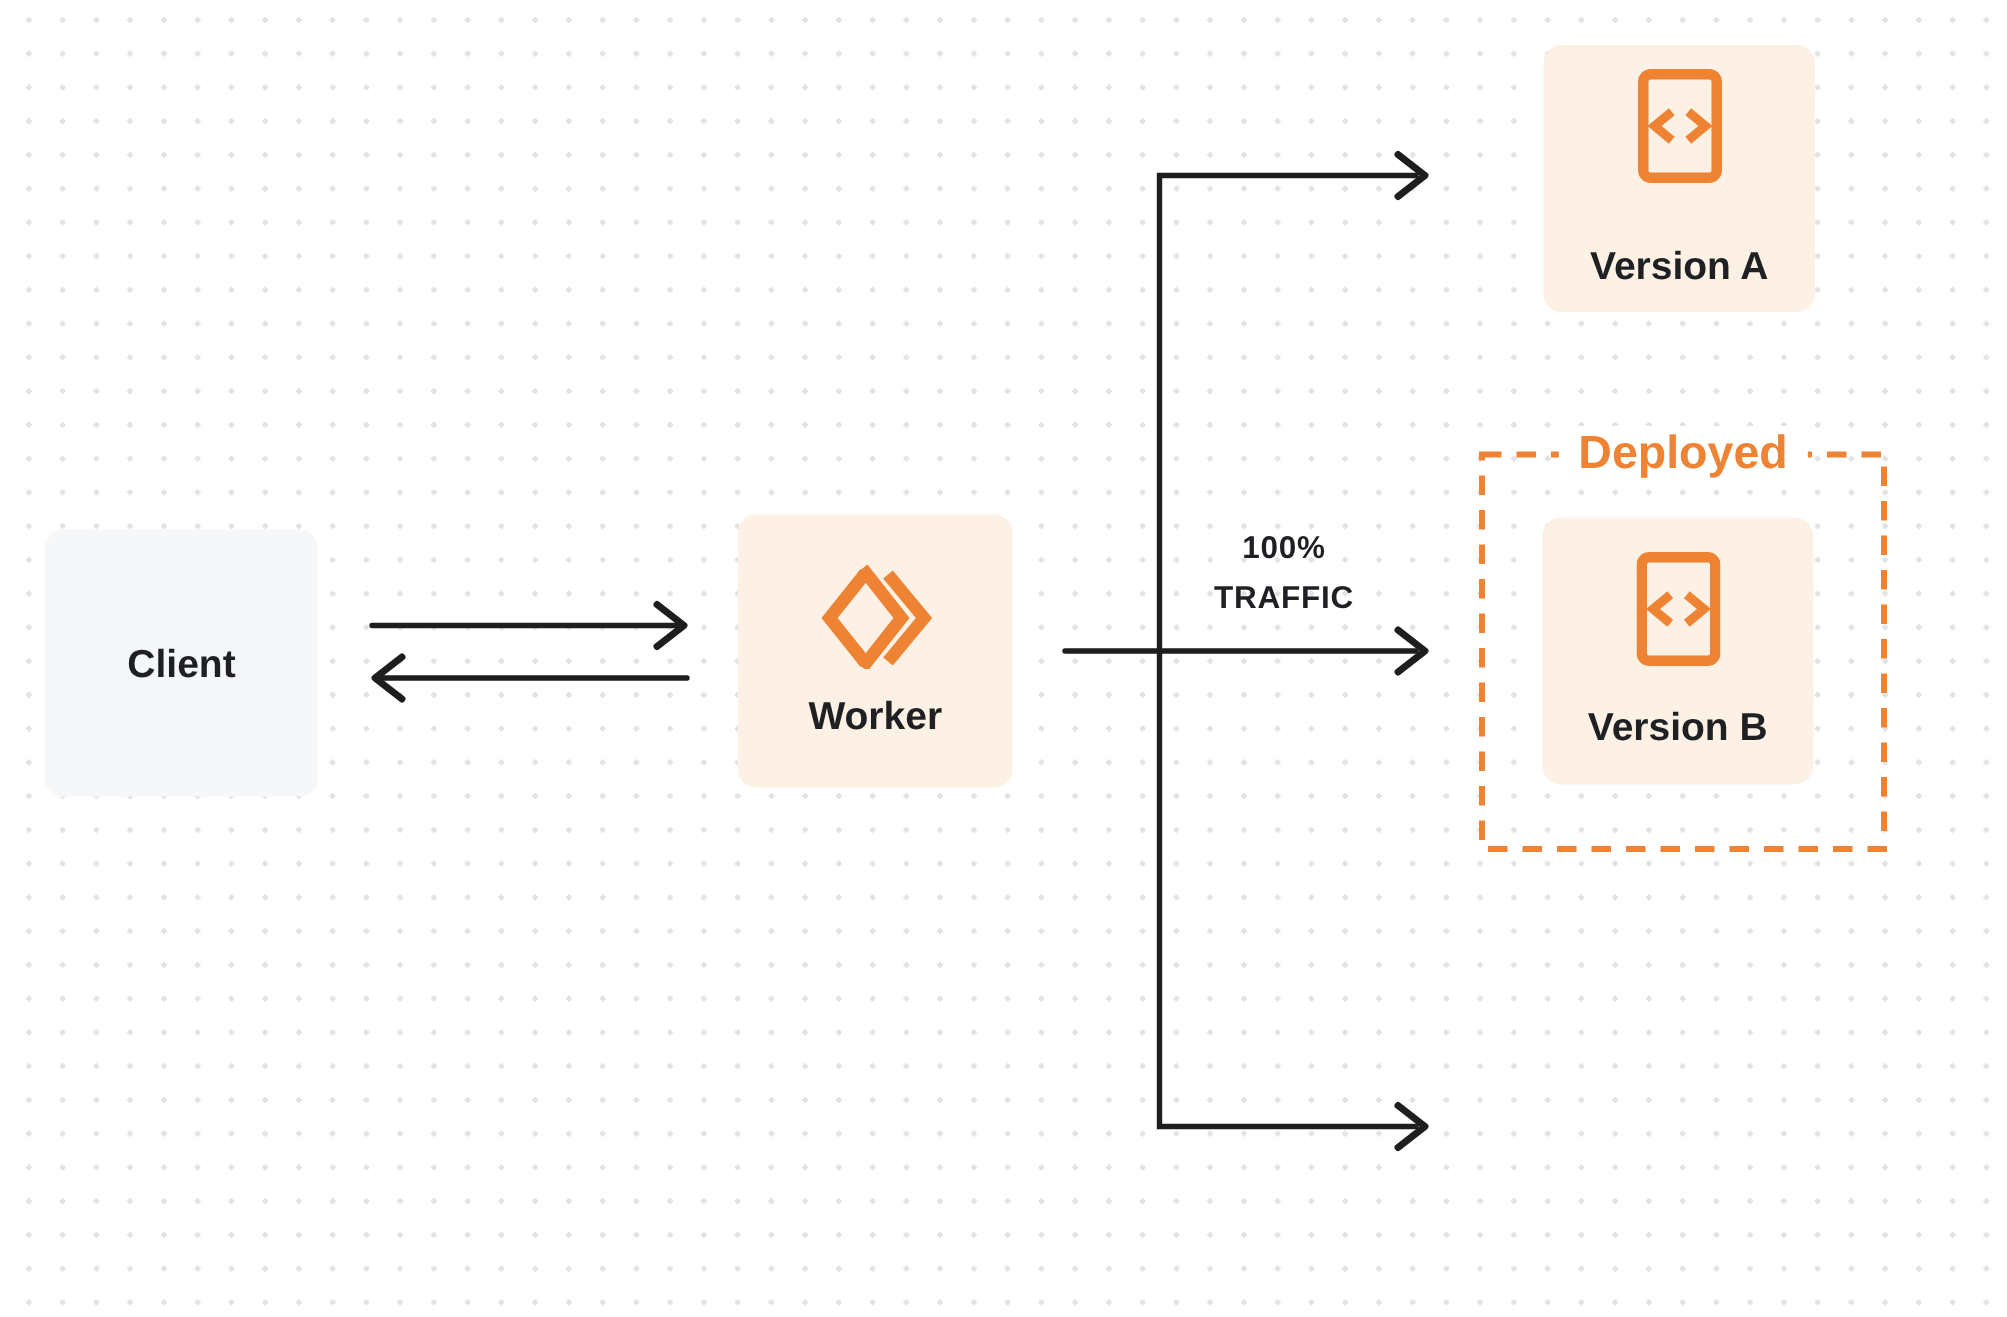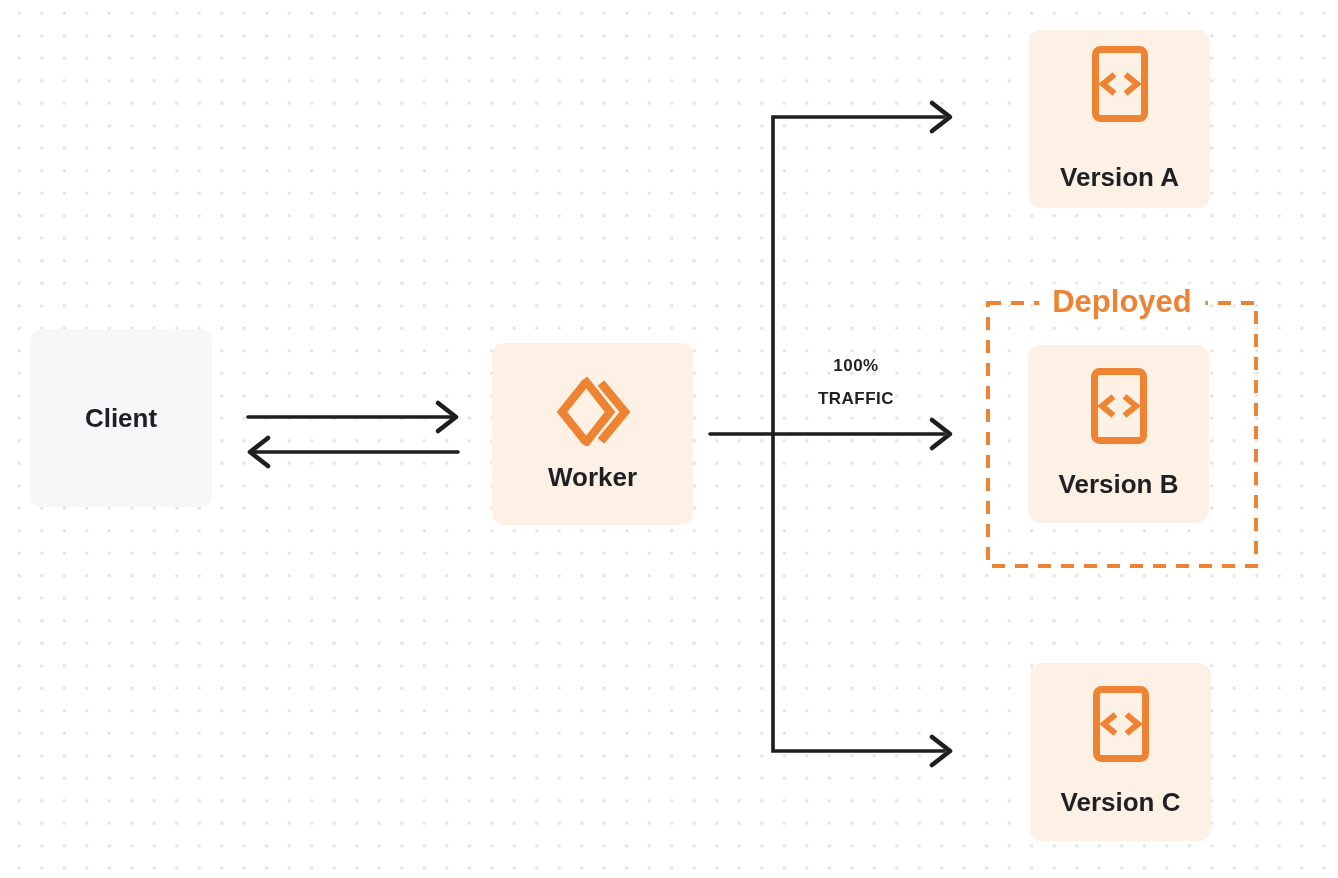--- a/index.html
+++ b/index.html
@@ -27,41 +27,41 @@
   .arrow-head{stroke:var(--arrow);stroke-width:4.6;fill:none;stroke-linecap:round;stroke-linejoin:round;}
   .dashed-rect{stroke:var(--orange);stroke-width:4;fill:none;stroke-dasharray:13 10;}
   .node{
     position:absolute;
     border-radius:12px;
     display:flex;flex-direction:column;align-items:center;justify-content:center;
   }
   .node .label{
     font-size:26px;font-weight:700;color:var(--text);line-height:31px;white-space:nowrap;
   }
-  .client-node{left:30px;top:329px;width:182px;height:178px;background:var(--graybox);text-align:right;}
-  .worker-node{left:492px;top:343px;width:201px;height:182px;background:var(--peach);gap:16px;}
+  .client-node{left:30px;top:353px;width:182px;height:178px;background:var(--graybox);text-align:right;}
+  .worker-node{left:492px;top:343px;width:183px;height:182px;background:var(--peach);gap:16px;}
   .version-node{width:181px;height:178px;background:var(--peach);gap:25px;}
   .version-a{left:1029px;top:30px;gap:40px;}
   .version-b{left:1028px;top:345px;border-radius:13px;}
   .version-c{left:1030px;top:663px;}
   .icon-stroke{stroke:var(--orange);fill:none;}
   .deployed-label{
     position:absolute;left:1122px;top:302px;
     transform:translate(-50%,-50%);
     background:var(--bg);
     padding:0 13px;
     font-size:31px;font-weight:700;color:var(--orange);
     white-space:nowrap;
     z-index:3;
   }
   .traffic-label{
     position:absolute;left:856px;top:349px;
     transform:translateX(-50%);
     text-align:center;
-    font-size:17px;font-weight:700;color:var(--text);
+    font-size:21px;font-weight:700;color:var(--text);
     line-height:33px;letter-spacing:0.5px;
     z-index:2;
   }
 </style>
 </head>
 <body>
 
 <div class="canvas">
 
   <svg class="overlay" viewBox="0 0 1338 878" xmlns="http://www.w3.org/2000/svg">
@@ -125,22 +125,14 @@
 
   <div class="node version-node version-b">
     <svg width="56" height="76" viewBox="0 0 56 76">
       <rect class="icon-stroke" stroke-width="7" x="3.5" y="3.5" width="49" height="69" rx="5"></rect>
       <path class="icon-stroke" stroke-width="6" stroke-linejoin="miter" d="M22.5,28.5 L11,38 L22.5,47.5"></path>
       <path class="icon-stroke" stroke-width="6" stroke-linejoin="miter" d="M33.5,28.5 L45,38 L33.5,47.5"></path>
     </svg>
     <div class="label">Version B</div>
   </div>
 
-  <div class="node version-node version-c">
-    <svg width="56" height="76" viewBox="0 0 56 76">
-      <rect class="icon-stroke" stroke-width="7" x="3.5" y="3.5" width="49" height="69" rx="5"></rect>
-      <path class="icon-stroke" stroke-width="6" stroke-linejoin="miter" d="M22.5,28.5 L11,38 L22.5,47.5"></path>
-      <path class="icon-stroke" stroke-width="6" stroke-linejoin="miter" d="M33.5,28.5 L45,38 L33.5,47.5"></path>
-    </svg>
-    <div class="label">Version C</div>
-  </div>
 
 </div>
 
 </body></html>

